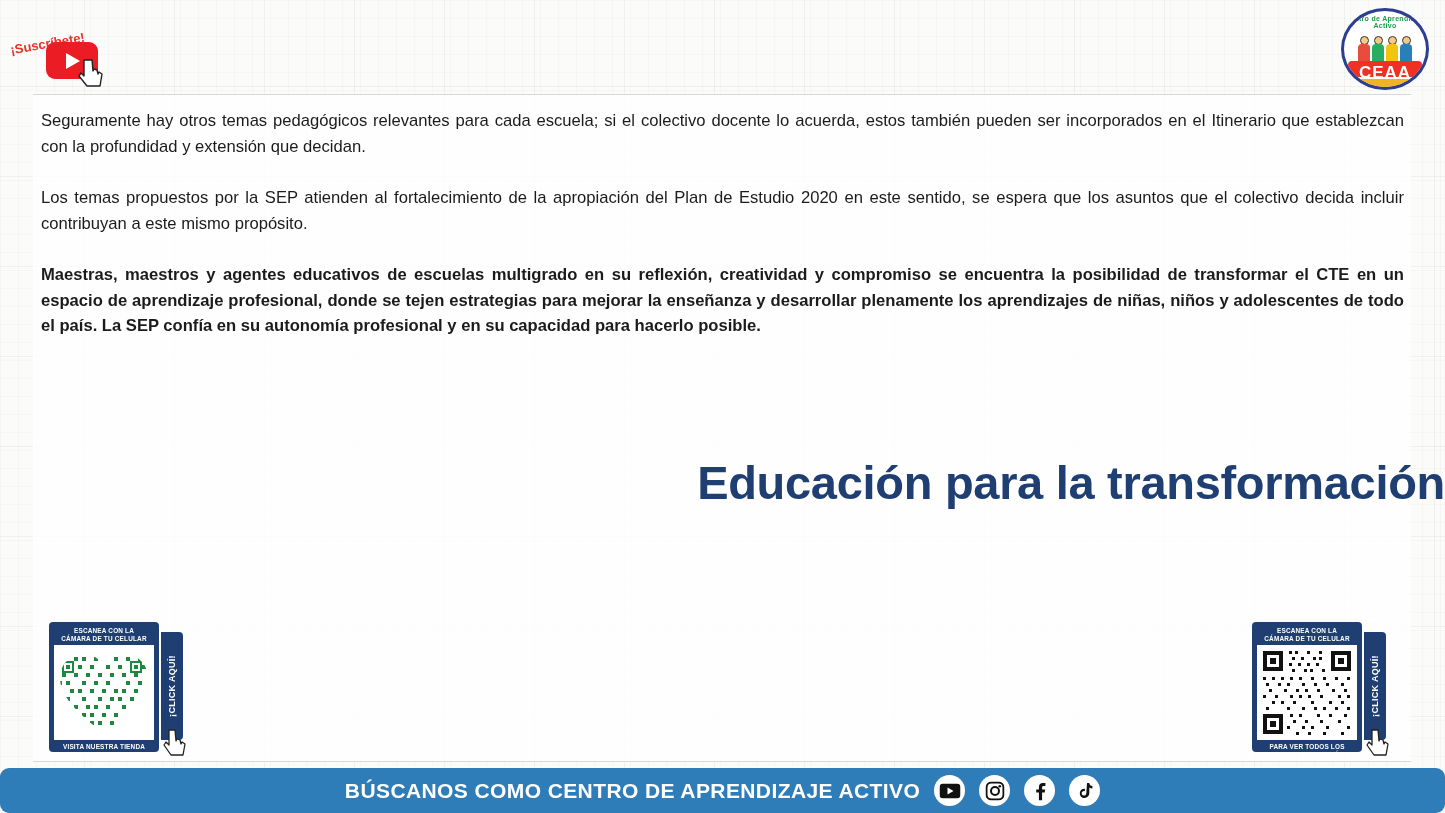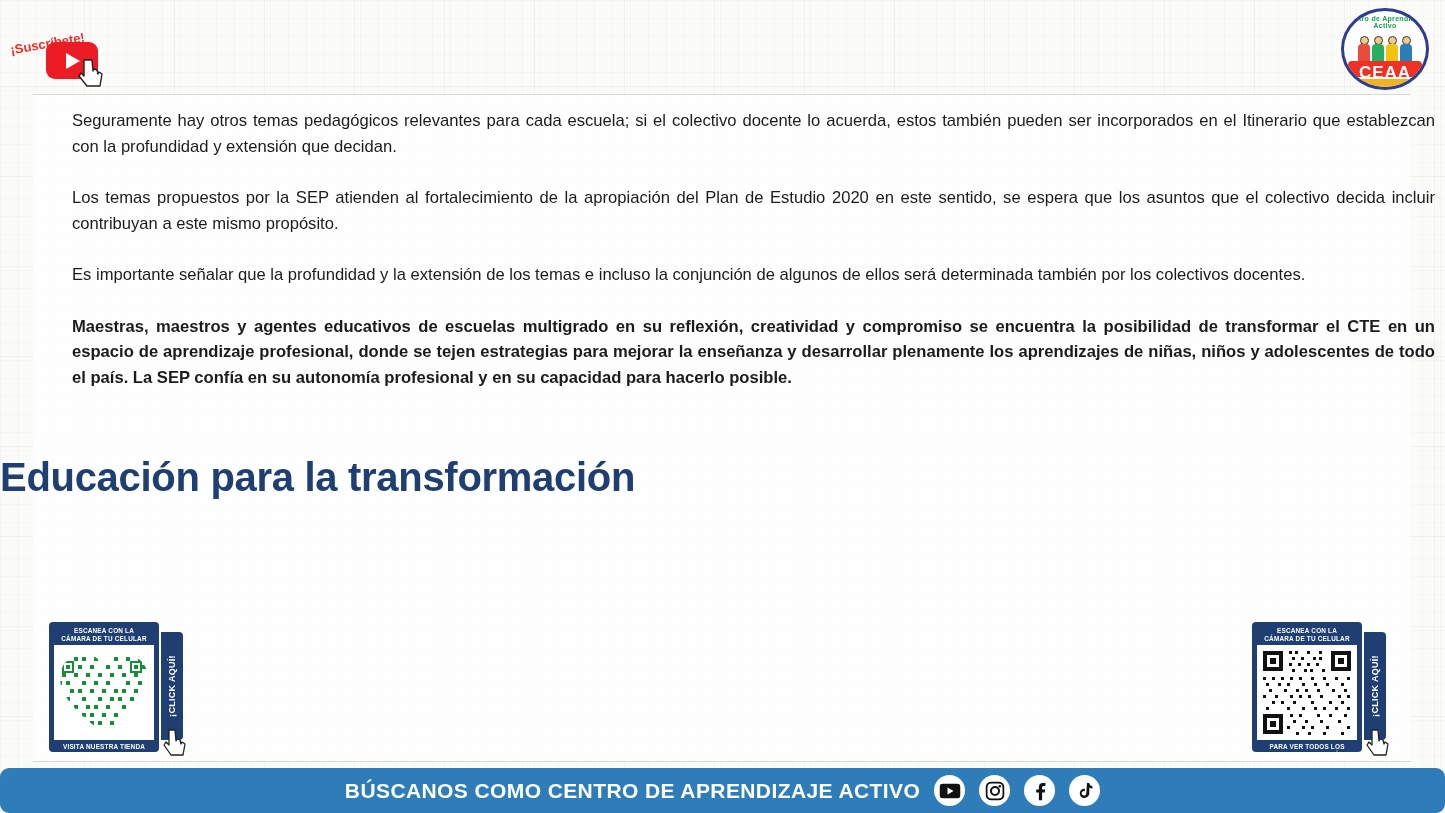--- a/index.html
+++ b/index.html
@@ -155,39 +155,38 @@
     height: 8px;
     background: #f0b323;
   }
 
   
   .content {
     position: absolute;
     left: 41px;
     top: 108px;
     width: 1363px;
-    margin-left: 31px;
   }
   .para {
     color: #1b1b1b;
     font-size: 16.6px;
     line-height: 25.5px;
     text-align: justify;
     margin-bottom: 26px;
   }
   .para:last-child { margin-bottom: 0; font-weight: bold; }
 
   .headline {
     position: absolute;
     left: 0;
     right: 0;
     top: 455px;
-    text-align: left;
+    text-align: right;
     color: #1f3f73;
-    font-size: 40px;
+    font-size: 47px;
     font-weight: bold;
     letter-spacing: -0.3px;
   }
 
   
   .qr-card {
     position: absolute;
     width: 110px;
     height: 130px;
     background: #1f3f73;
@@ -310,21 +309,20 @@
         <b style="background:#2980b9"></b>
       </div>
   </div>
   <div class="ceaa">CEAA</div>
   <div class="bottombar"></div>
 </div>
 
 <div class="content">
   <p class="para">Seguramente hay otros temas pedagógicos relevantes para cada escuela; si el colectivo docente lo acuerda, estos también pueden ser incorporados en el Itinerario que establezcan con la profundidad y extensión que decidan.</p>
   <p class="para">Los temas propuestos por la SEP atienden al fortalecimiento de la apropiación del Plan de Estudio 2020 en este sentido, se espera que los asuntos que el colectivo decida incluir contribuyan a este mismo propósito.</p>
-  <p class="para">Es importante señalar que la profundidad y la extensión de los temas e incluso la conjunción de algunos de ellos será determinada también por los colectivos docentes.</p>
   <p class="para">Maestras, maestros y agentes educativos de escuelas multigrado en su reflexión, creatividad y compromiso se encuentra la posibilidad de transformar el CTE en un espacio de aprendizaje profesional, donde se tejen estrategias para mejorar la enseñanza y desarrollar plenamente los aprendizajes de niñas, niños y adolescentes de todo el país. La SEP confía en su autonomía profesional y en su capacidad para hacerlo posible.</p>
 </div>
 
 <div class="headline">Educación para la transformación</div>
 
 <div class="qr-card qr-left">
   <div class="cap">ESCANEA CON LA</div>
   <div class="cap">CÁMARA DE TU CELULAR</div>
   <div class="qr-box">
     <svg viewBox="0 0 100 95" width="100" height="95">

